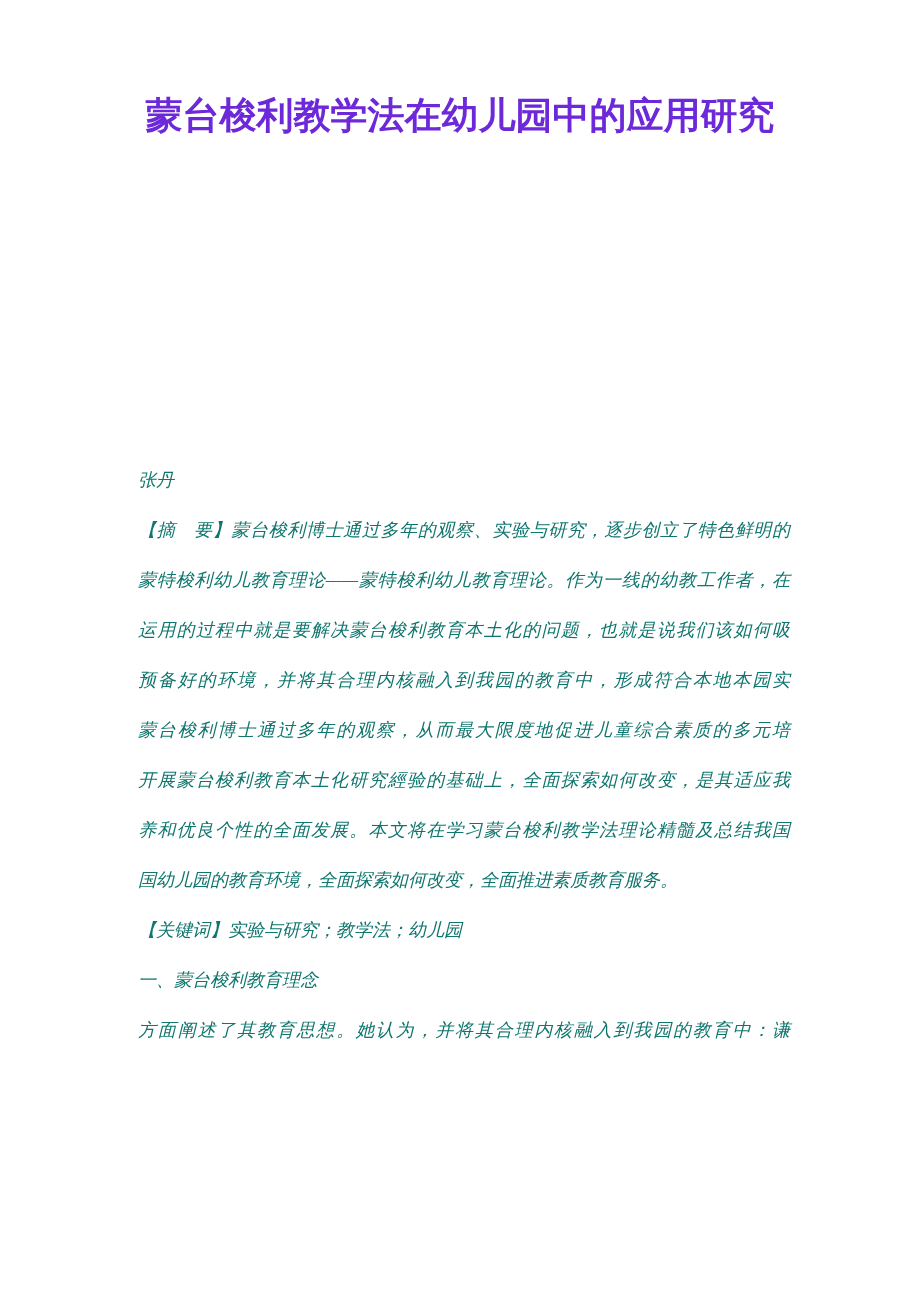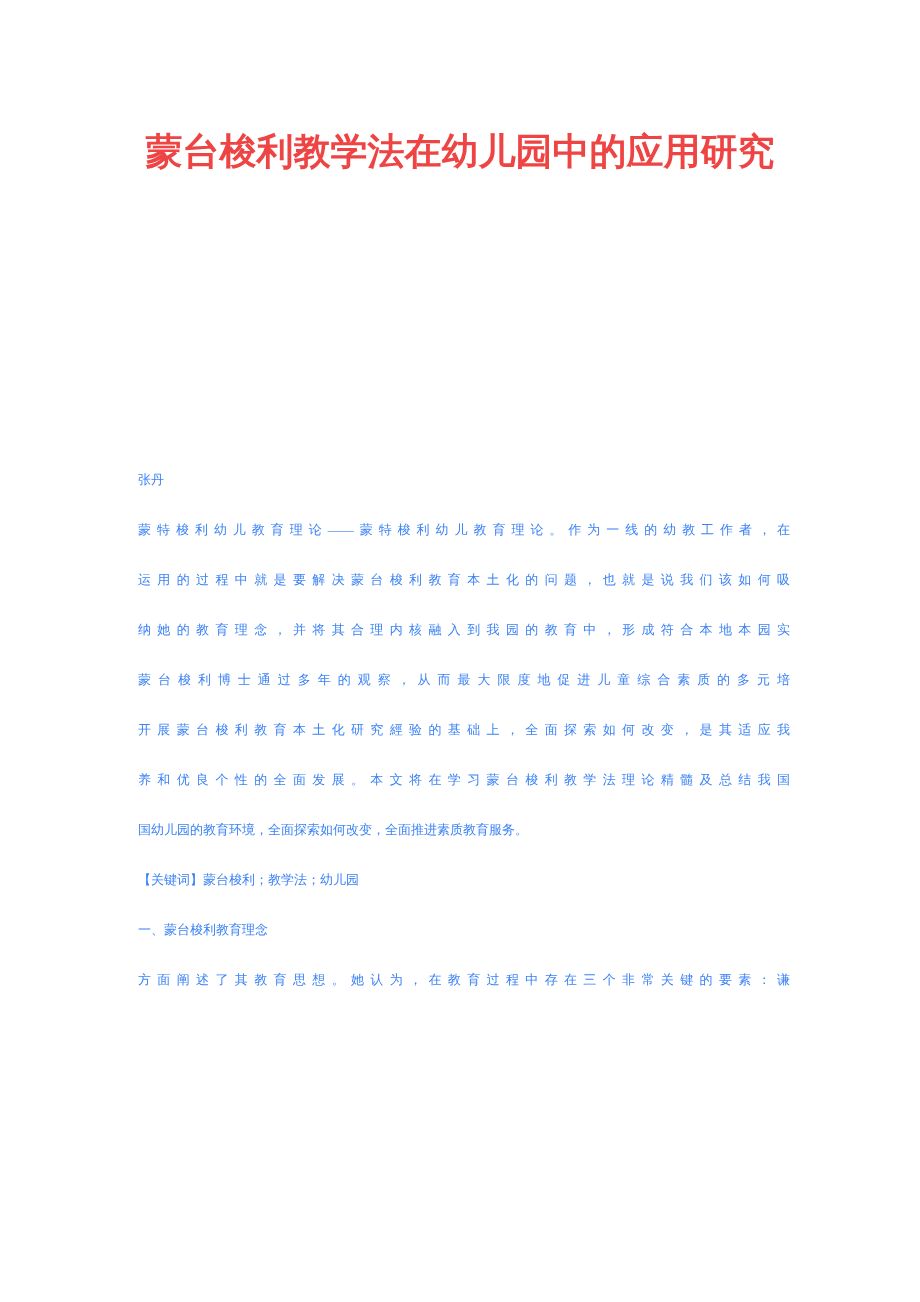--- a/index.html
+++ b/index.html
@@ -10,69 +10,71 @@
   .page {
     position: relative;
     width: 920px;
     height: 1302px;
     background: #ffffff;
     overflow: hidden;
     font-family: "Liberation Serif", serif;
     color: #1a1a1a;
   }
   .doc-title {
-    margin: 12px;
-    padding-top: 116px;
+    margin: 0;
+    padding-top: 92px;
     text-align: center;
     font-size: 37px;
     line-height: 48px;
     font-weight: bold;
-    color: #ef4444;
+    color: #6d28d9;
     letter-spacing: 0px;
     font-family: "Liberation Serif", serif;
   }
   .text-block {
     position: absolute;
     top: 455px;
     left: 138px;
     width: 652px;
   }
   .line {
     height: 50px;
     line-height: 50px;
-    font-size: 13px;
+    font-size: 18px;
     white-space: nowrap;
-    color: #3b82f6;
+    color: #0f766e;
+    font-style: italic;
   }
   .line.j {
     white-space: normal;
     text-align: justify;
     text-align-last: justify;
     text-justify: inter-character;
   }
 </style>
 </head>
 <body>
 
 <div class="page">
 
   <h1 class="doc-title">蒙台梭利教学法在幼儿园中的应用研究</h1>
 
   <div class="text-block">
 
     <div class="line">张丹</div>
 
+    <div class="line j">【摘　要】蒙台梭利博士通过多年的观察、实验与研究，逐步创立了特色鲜明的</div>
     <div class="line j">蒙特梭利幼儿教育理论——蒙特梭利幼儿教育理论。作为一线的幼教工作者，在</div>
     <div class="line j">运用的过程中就是要解决蒙台梭利教育本土化的问题，也就是说我们该如何吸</div>
-    <div class="line j">纳她的教育理念，并将其合理内核融入到我园的教育中，形成符合本地本园实</div>
+    <div class="line j">预备好的环境，并将其合理内核融入到我园的教育中，形成符合本地本园实</div>
     <div class="line j">蒙台梭利博士通过多年的观察，从而最大限度地促进儿童综合素质的多元培</div>
     <div class="line j">开展蒙台梭利教育本土化研究經验的基础上，全面探索如何改变，是其适应我</div>
     <div class="line j">养和优良个性的全面发展。本文将在学习蒙台梭利教学法理论精髓及总结我国</div>
     <div class="line">国幼儿园的教育环境，全面探索如何改变，全面推进素质教育服务。</div>
 
-    <div class="line">【关键词】蒙台梭利；教学法；幼儿园</div>
+    <div class="line">【关键词】实验与研究；教学法；幼儿园</div>
 
     <div class="line">一、蒙台梭利教育理念</div>
 
-    <div class="line j">方面阐述了其教育思想。她认为，在教育过程中存在三个非常关键的要素：谦</div>
+    <div class="line j">方面阐述了其教育思想。她认为，并将其合理内核融入到我园的教育中：谦</div>
 
   </div>
 </div>
 
 </body></html>

